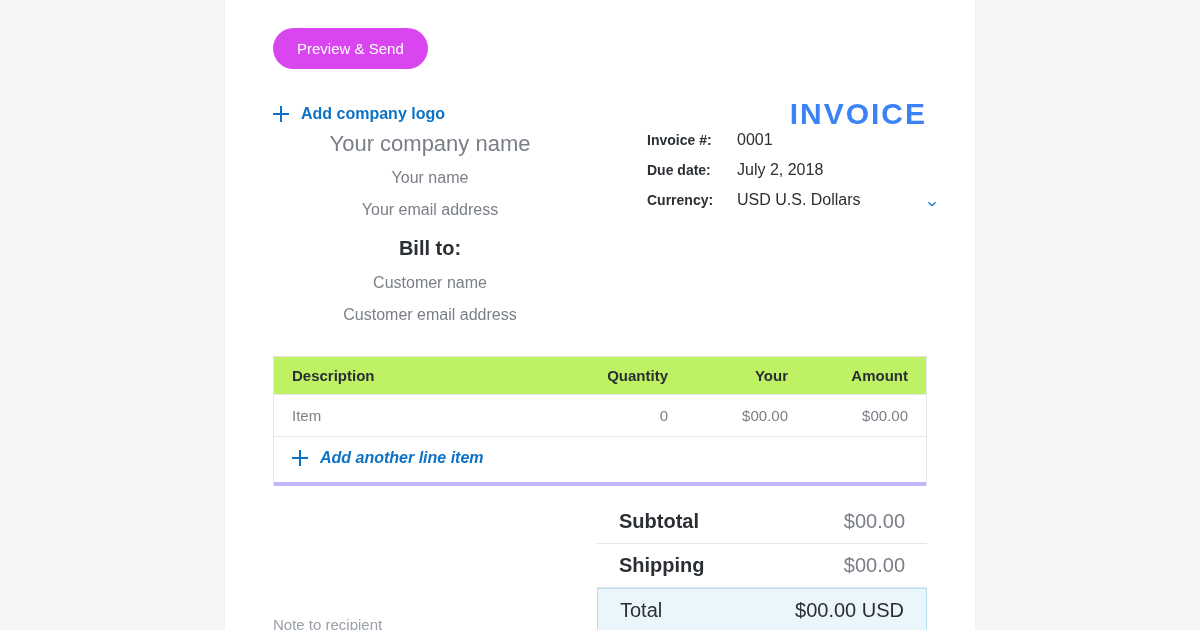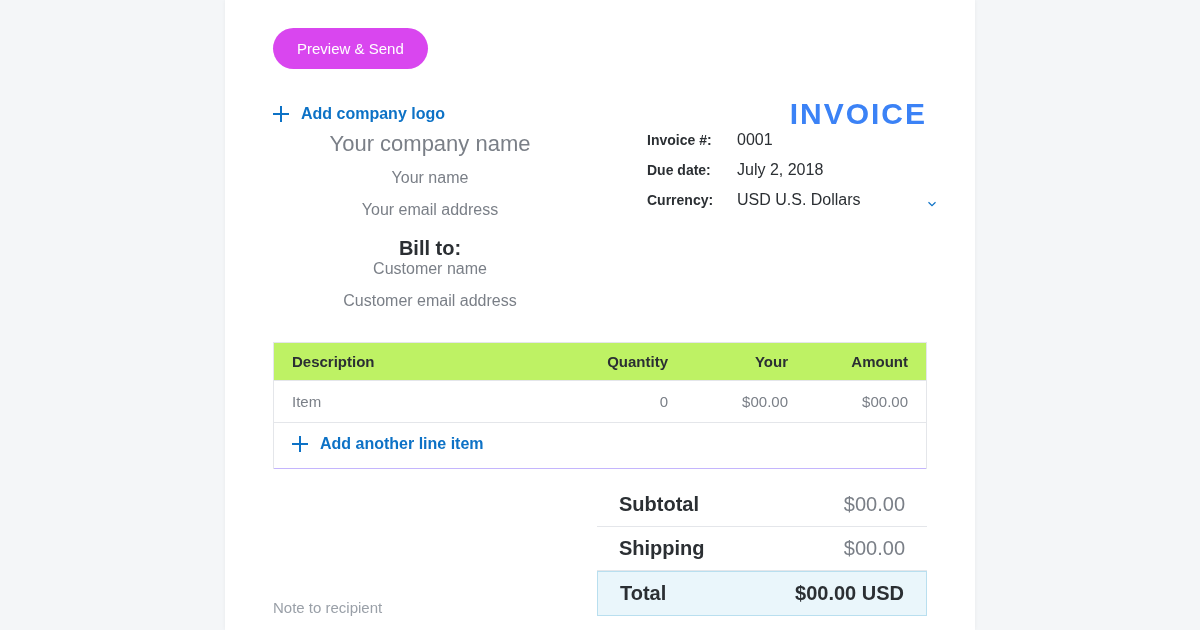--- a/index.html
+++ b/index.html
@@ -118,20 +118,21 @@
     position: absolute;
     right: -12px;
     top: 6px;
     width: 14px; height: 14px;
   }
   .bill-to {
     font-size: 20px;
     font-weight: 700;
     color: #2b2f33;
     margin-top: 18px;
+    margin-bottom: 14px;
   }
   .items-table {
     margin-top: 18px;
     border: 1px solid #e4e6ea;
     border-bottom: none;
   }
   .items-header {
     display: flex;
     background: #bef264;
     border-bottom: 1px solid #e4e6ea;
@@ -146,21 +147,22 @@
     border-bottom: 1px solid #e4e6ea;
     color: #7a7f87;
     font-size: 15px;
   }
   .col-desc { flex: 1; }
   .col-qty { width: 100px; text-align: right; }
   .col-price { width: 120px; text-align: right; }
   .col-amount { width: 120px; text-align: right; }
   .add-line-row {
     padding: 12px 18px;
-    border-bottom: 1px solid #c4b5fd;
+    border-bottom: 4px solid #c4b5fd;
+    font-style: italic;
   }
   .totals-section {
     margin-top: 14px;
     display: flex;
     justify-content: space-between;
     align-items: flex-end;
     gap: 40px;
   }
   .note-area {
     flex: 1;
@@ -178,21 +180,21 @@
     border-bottom: 1px solid #e4e6ea;
     font-size: 20px;
   }
   .total-row .label { font-weight: 700; color: #2b2f33; }
   .total-row .value { color: #7a7f87; }
   .grand-total {
     background: #eaf6fb;
     border: 1px solid #b9dfef;
   }
   .grand-total .label, .grand-total .value {
-    font-weight: 700; color: #2b2f33;
+    font-weight: 400; color: #2b2f33;
   }
 </style>
 </head>
 <body>
 
 <div class="page">
 
   <div class="toolbar">
     <button class="primary-btn">
       <span>Preview &amp; Send</span>

